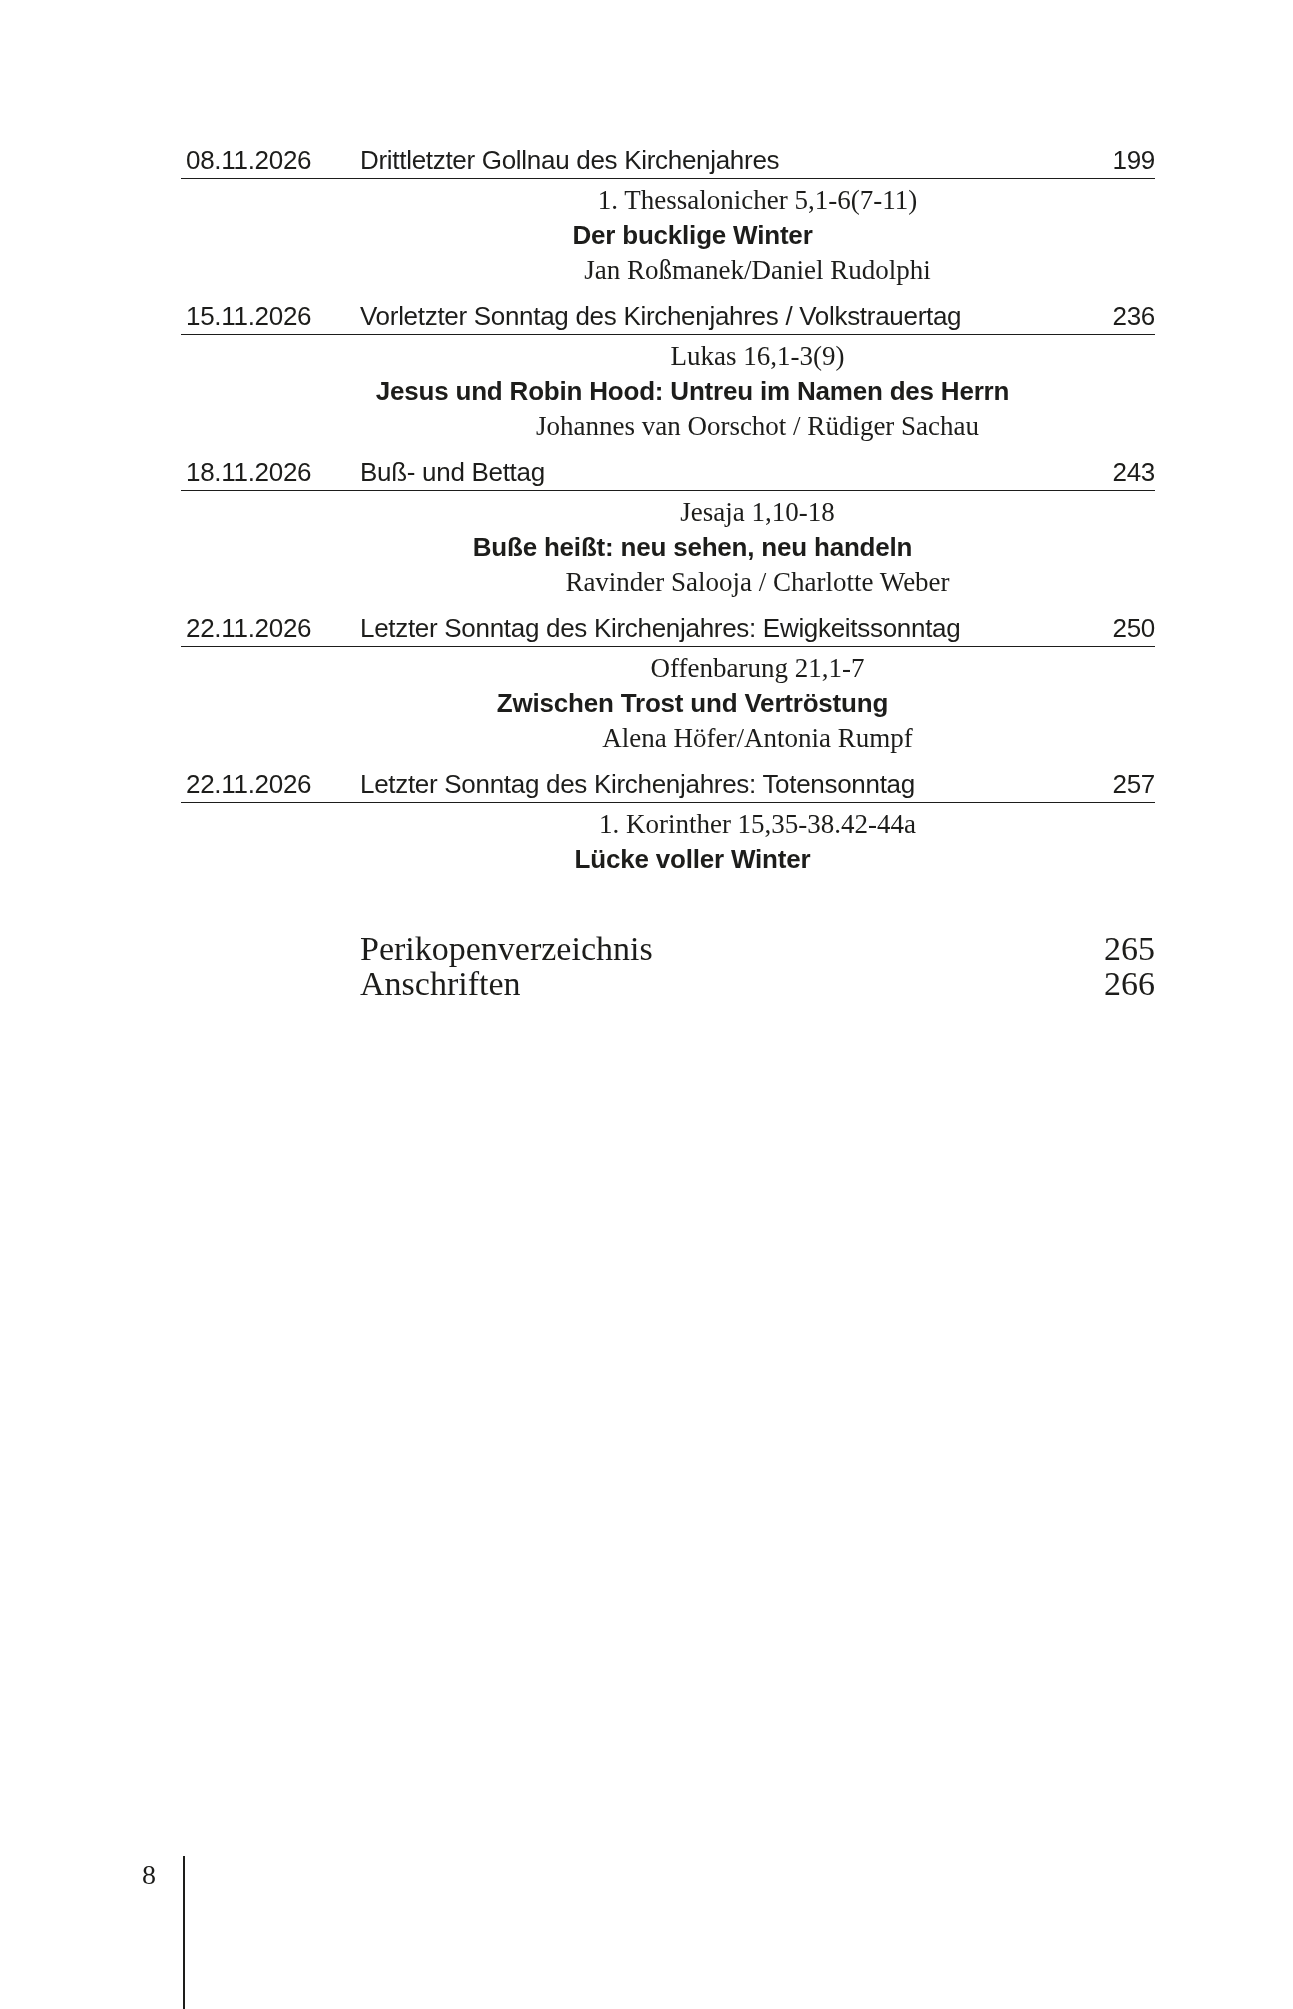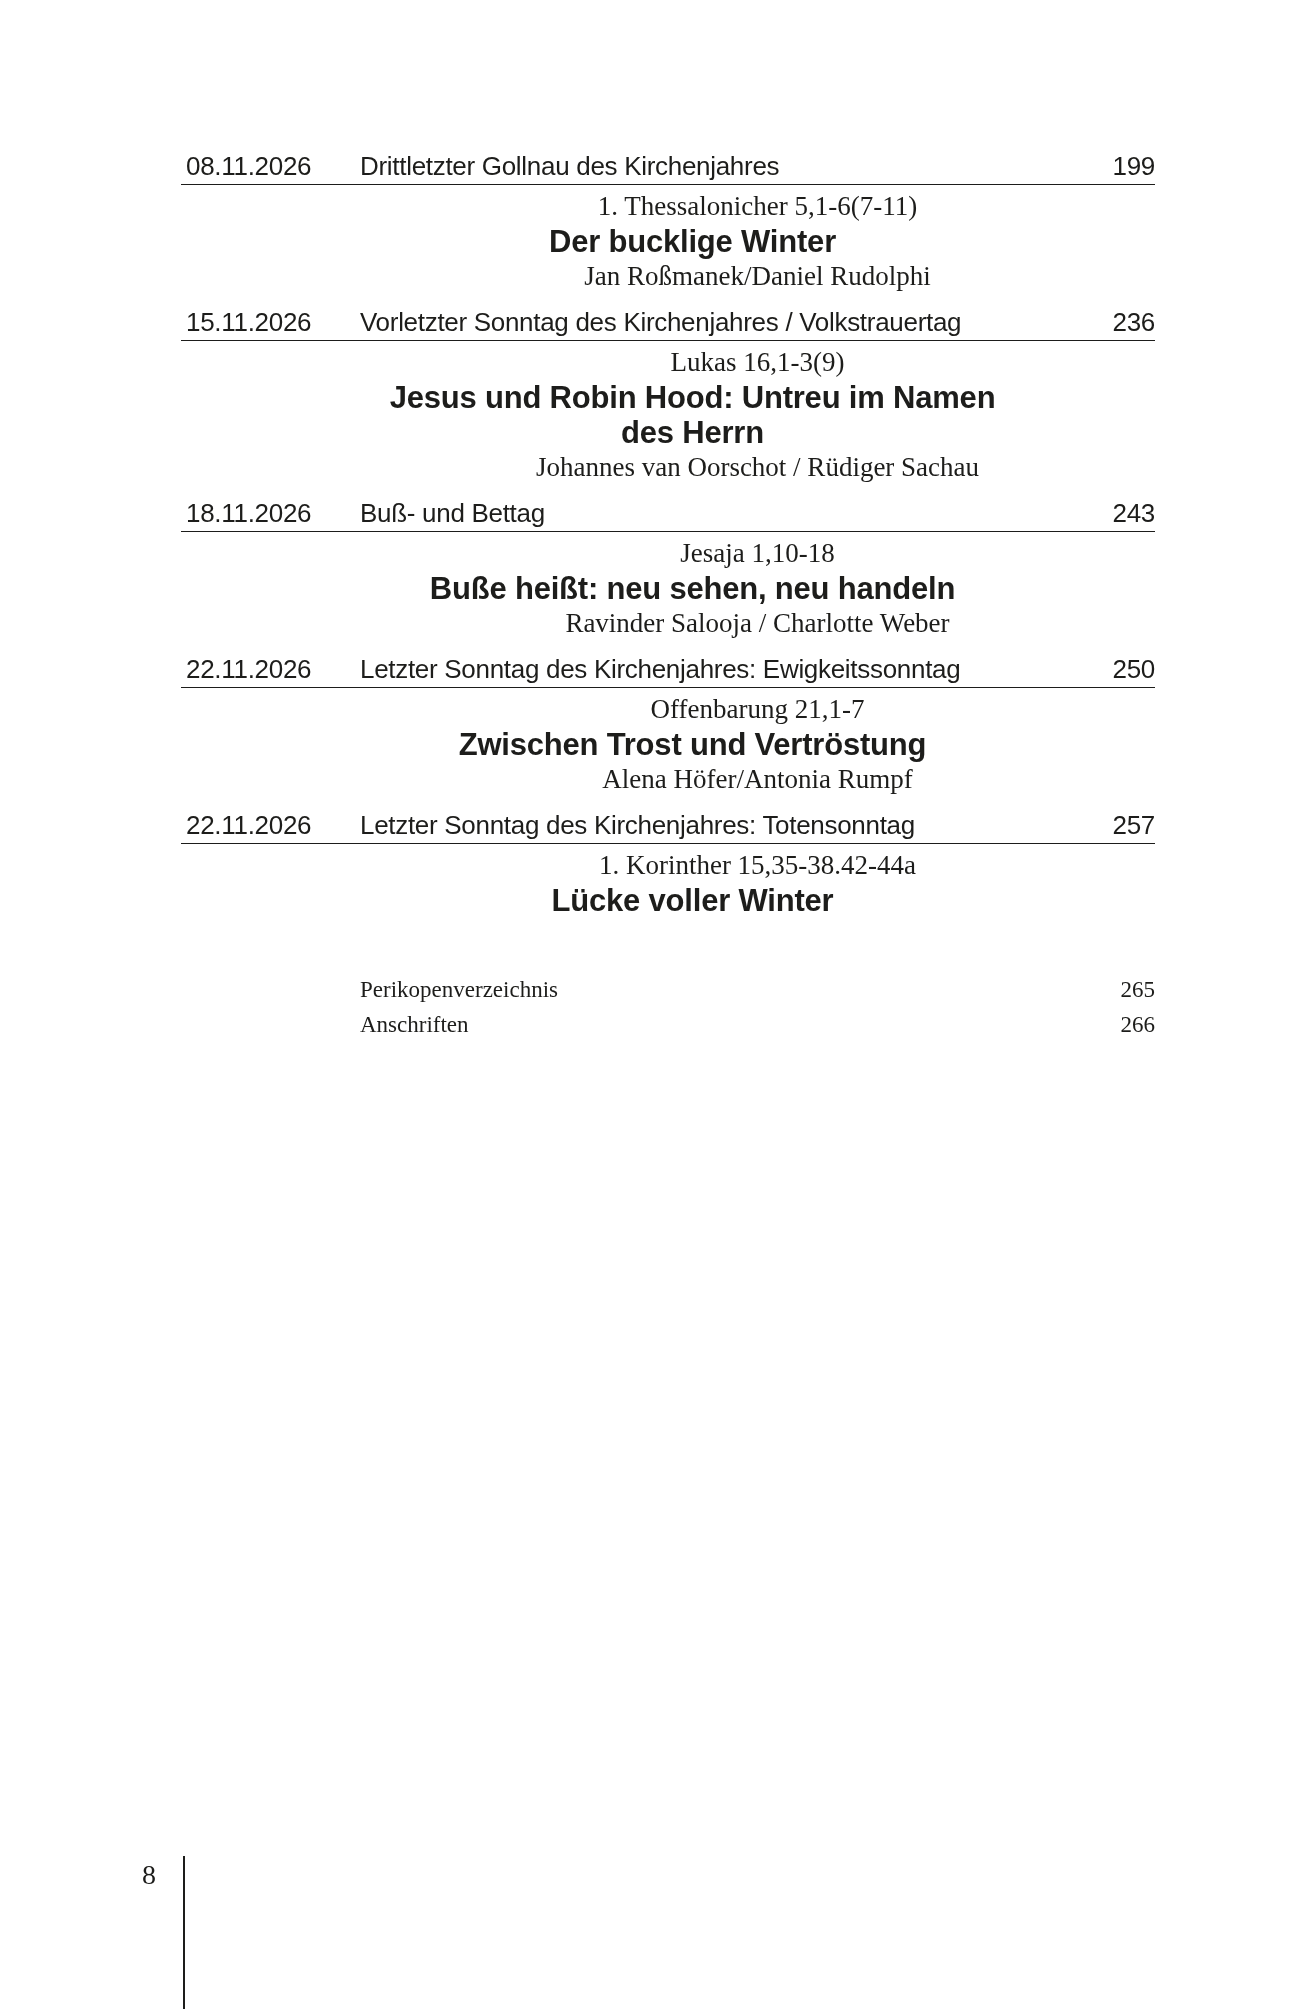--- a/index.html
+++ b/index.html
@@ -10,21 +10,21 @@
   body {
     position: relative;
     width: 1293px;
     height: 2009px;
     overflow: hidden;
     color: #1d1d1b;
   }
   .toc {
     position: absolute;
     left: 181px;
-    top: 151px;
+    top: 145px;
     width: 974px;
   }
   .entry {
     margin-bottom: 13px;
   }
   .entry-head {
     display: flex;
     align-items: baseline;
     font-family: "Liberation Sans", sans-serif;
     font-size: 26px;
@@ -52,30 +52,30 @@
   }
   .entry-body > div {
     line-height: 35px;
   }
   .scripture, .authors {
     font-family: "Liberation Serif", serif;
     font-size: 27px;
   }
   .sermon-title {
     font-family: "Liberation Sans", sans-serif;
-    font-size: 31px;
+    font-size: 26px;
     font-weight: 700;
     letter-spacing: -0.2px;
     max-width: 665px;
   }
   .appendix {
     margin-top: 54px;
     margin-left: 179px;
     font-family: "Liberation Serif", serif;
-    font-size: 23px;
+    font-size: 34px;
   }
   .appendix-row {
     display: flex;
     align-items: baseline;
     line-height: 35px;
   }
   .appendix-page {
     margin-left: auto;
   }
   .folio {

